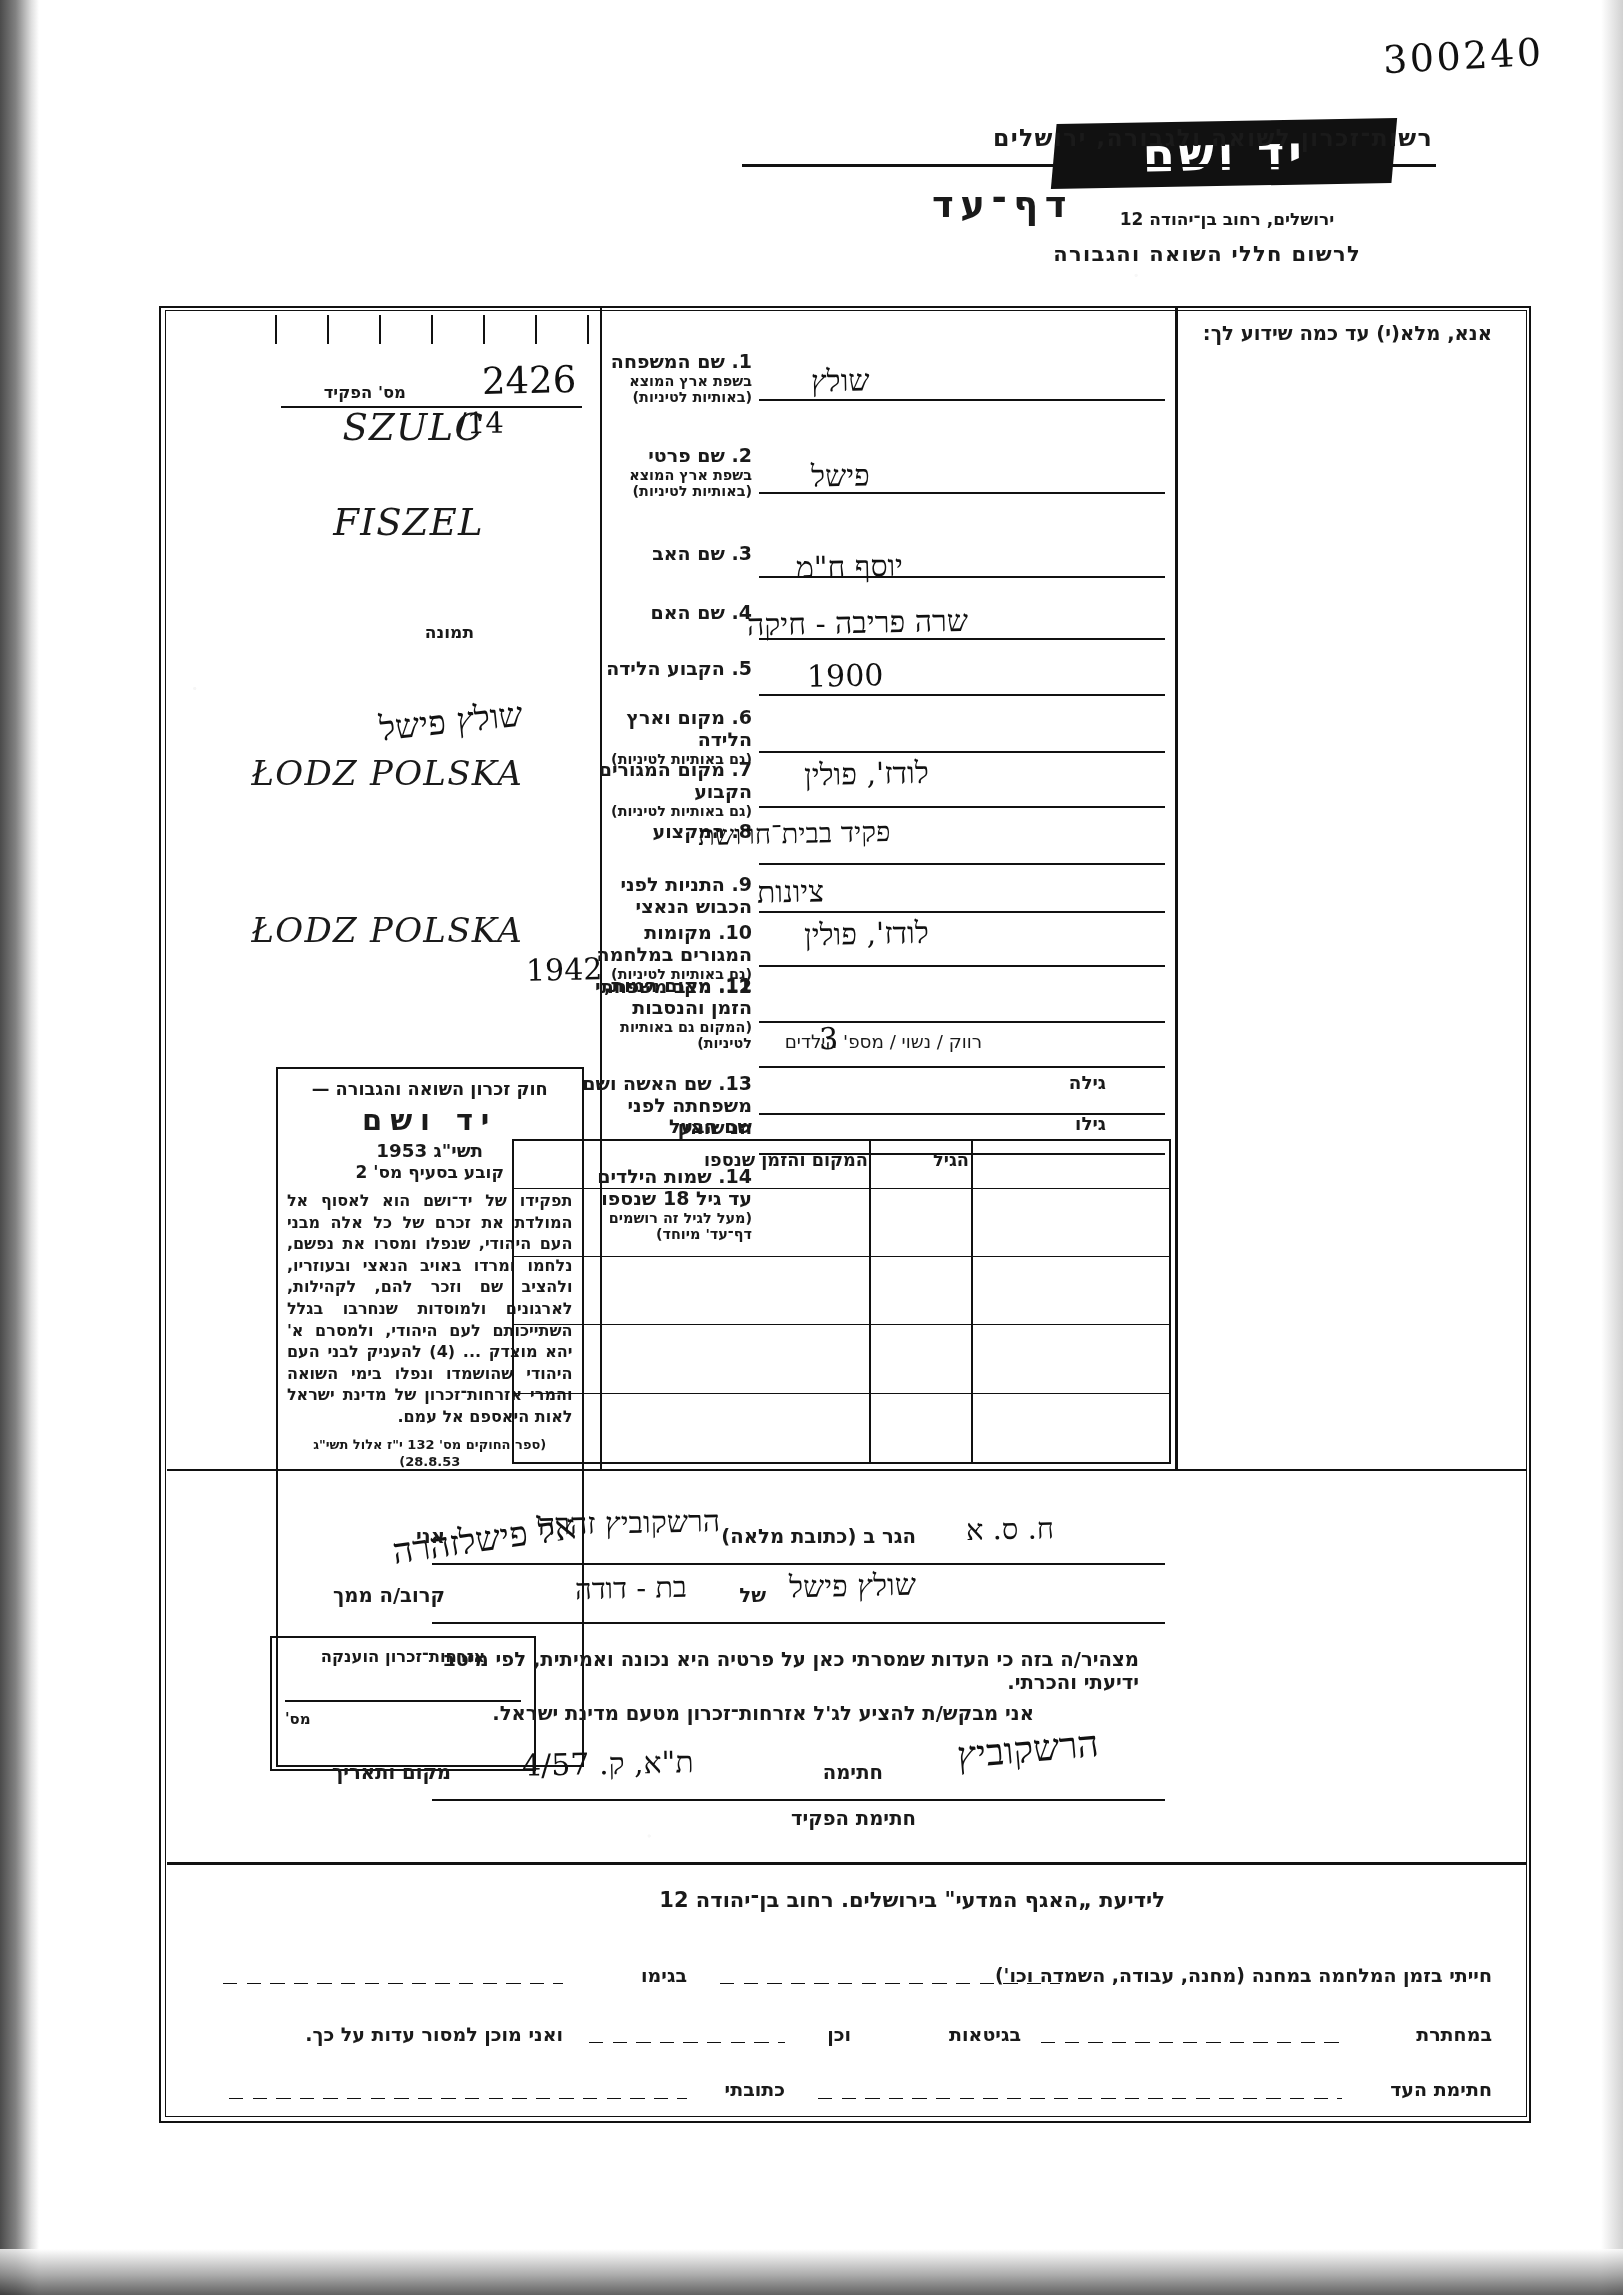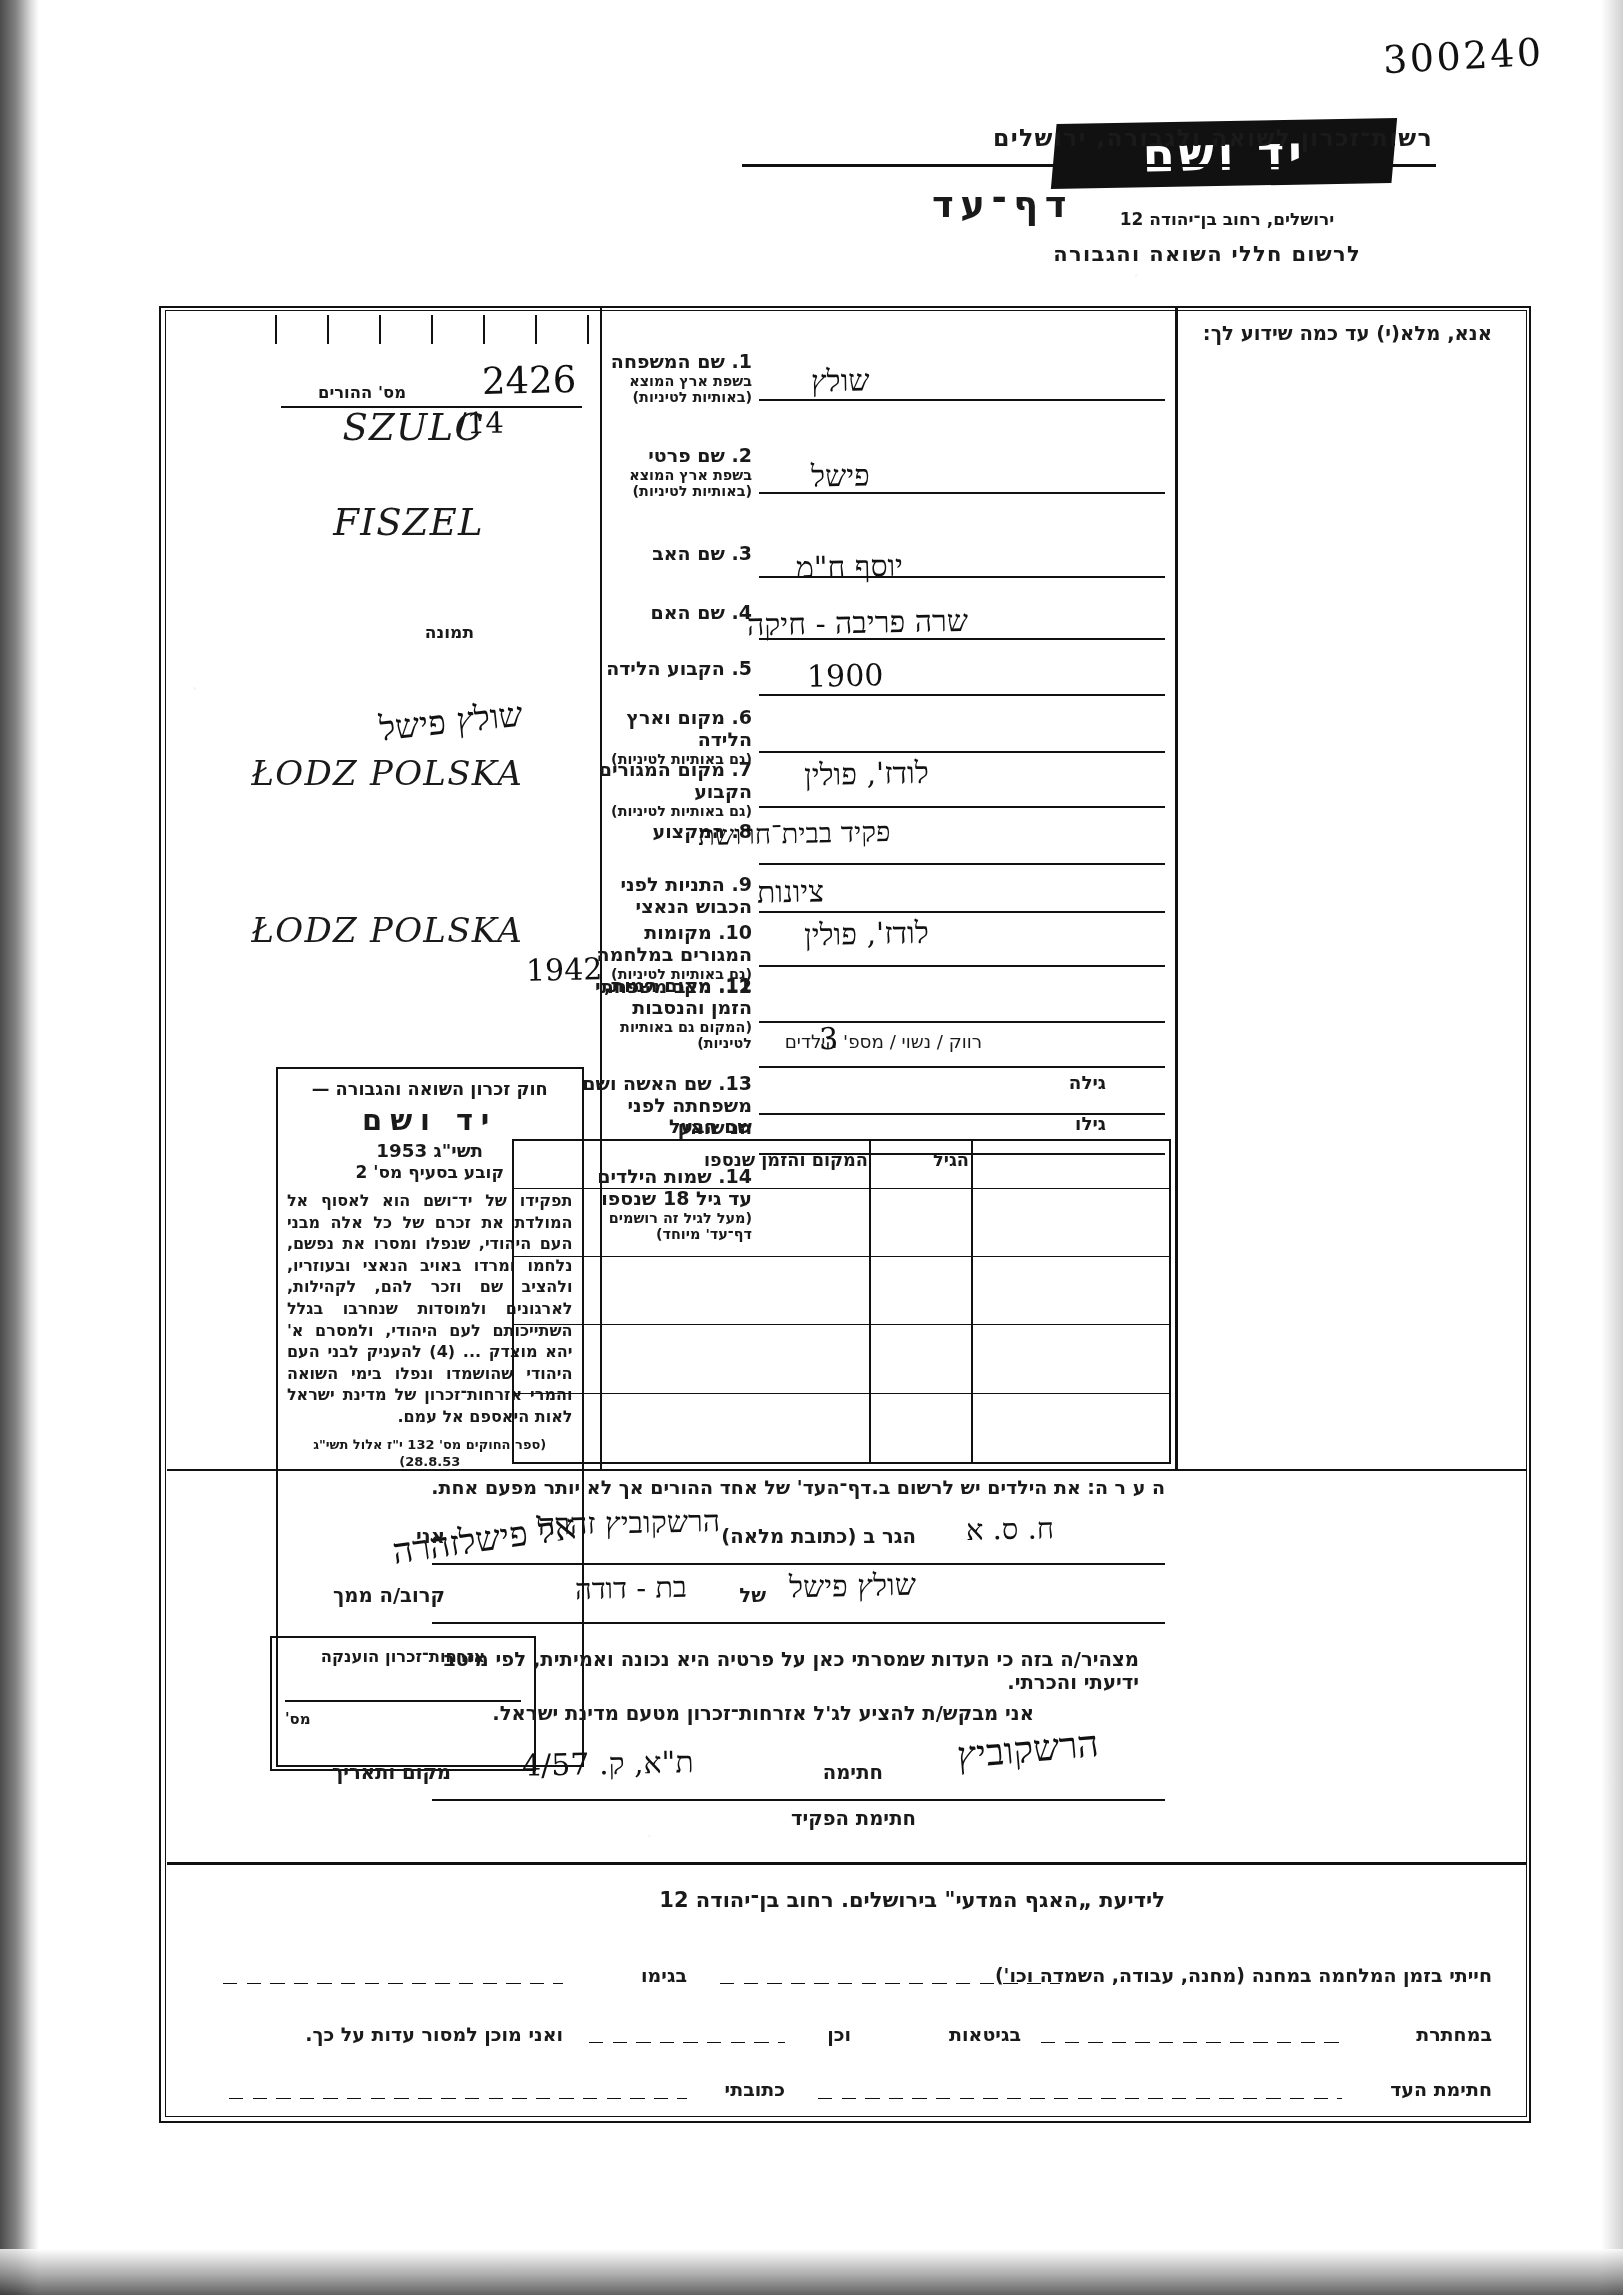--- a/index.html
+++ b/index.html
@@ -326,21 +326,21 @@
   <div class="leftbox">
     <div class="ticks">
       <i></i>
         <i></i>
         <i></i>
         <i></i>
         <i></i>
         <i></i>
         <i></i>
     </div>
-    <div class="cert-no-label">מס' ההורים</div>
+    <div class="cert-no-label">מס' הפקיד</div>
     <div class="cert-no-value hand">2426</div>
     <div class="cert-rule"></div>
     <div class="cert-no-value2 hand">14/</div>
 
     <div class="photo-word">תמונה</div>
     <div class="signature-left hand">שולץ פישל</div>
 
     <div class="lawbox">
       <div class="law-title1">חוק זכרון השואה והגבורה —</div>
       <div class="law-title2">יד ושם</div>
@@ -479,21 +479,20 @@
     <div class="hline" style="top:47px;"></div>
     <div class="hline" style="top:115px;"></div>
     <div class="hline" style="top:183px;"></div>
     <div class="hline" style="top:252px;"></div>
     <div class="th" style="right:13px; width:183px;"></div>
     <div class="th" style="right:200px; width:98px;">הגיל</div>
     <div class="th" style="right:301px; width:350px;">המקום והזמן שנספו</div>
   </div>
 
   <div class="note-sep"></div>
-  <div class="note-line">ה ע ר ה:  את הילדים יש לרשום ב.דף־העד' של אחד ההורים אך לא יותר מפעם אחת.</div>
 
   <div class="decl" style="top:1525px; right:1178px;">אני</div>
   <div class="hand" style="position:absolute; top:1505px; right:903px; font-size:30px;">הרשקוביץ זהרה</div>
   <div class="decl" style="top:1525px; right:707px;">הגר ב (כתובת מלאה)</div>
   <div class="hand" style="position:absolute; top:1512px; right:569px; font-size:29px;">ח. ס. א</div>
   <div class="decl-rule" style="top:1563px; right:458px; width:733px;"></div>
 
   <div class="decl" style="top:1584px; right:1178px;">קרוב/ה ממך</div>
   <div class="hand" style="position:absolute; top:1571px; right:936px; font-size:29px;">בת - דודה</div>
   <div class="decl" style="top:1584px; right:857px;">של</div>

